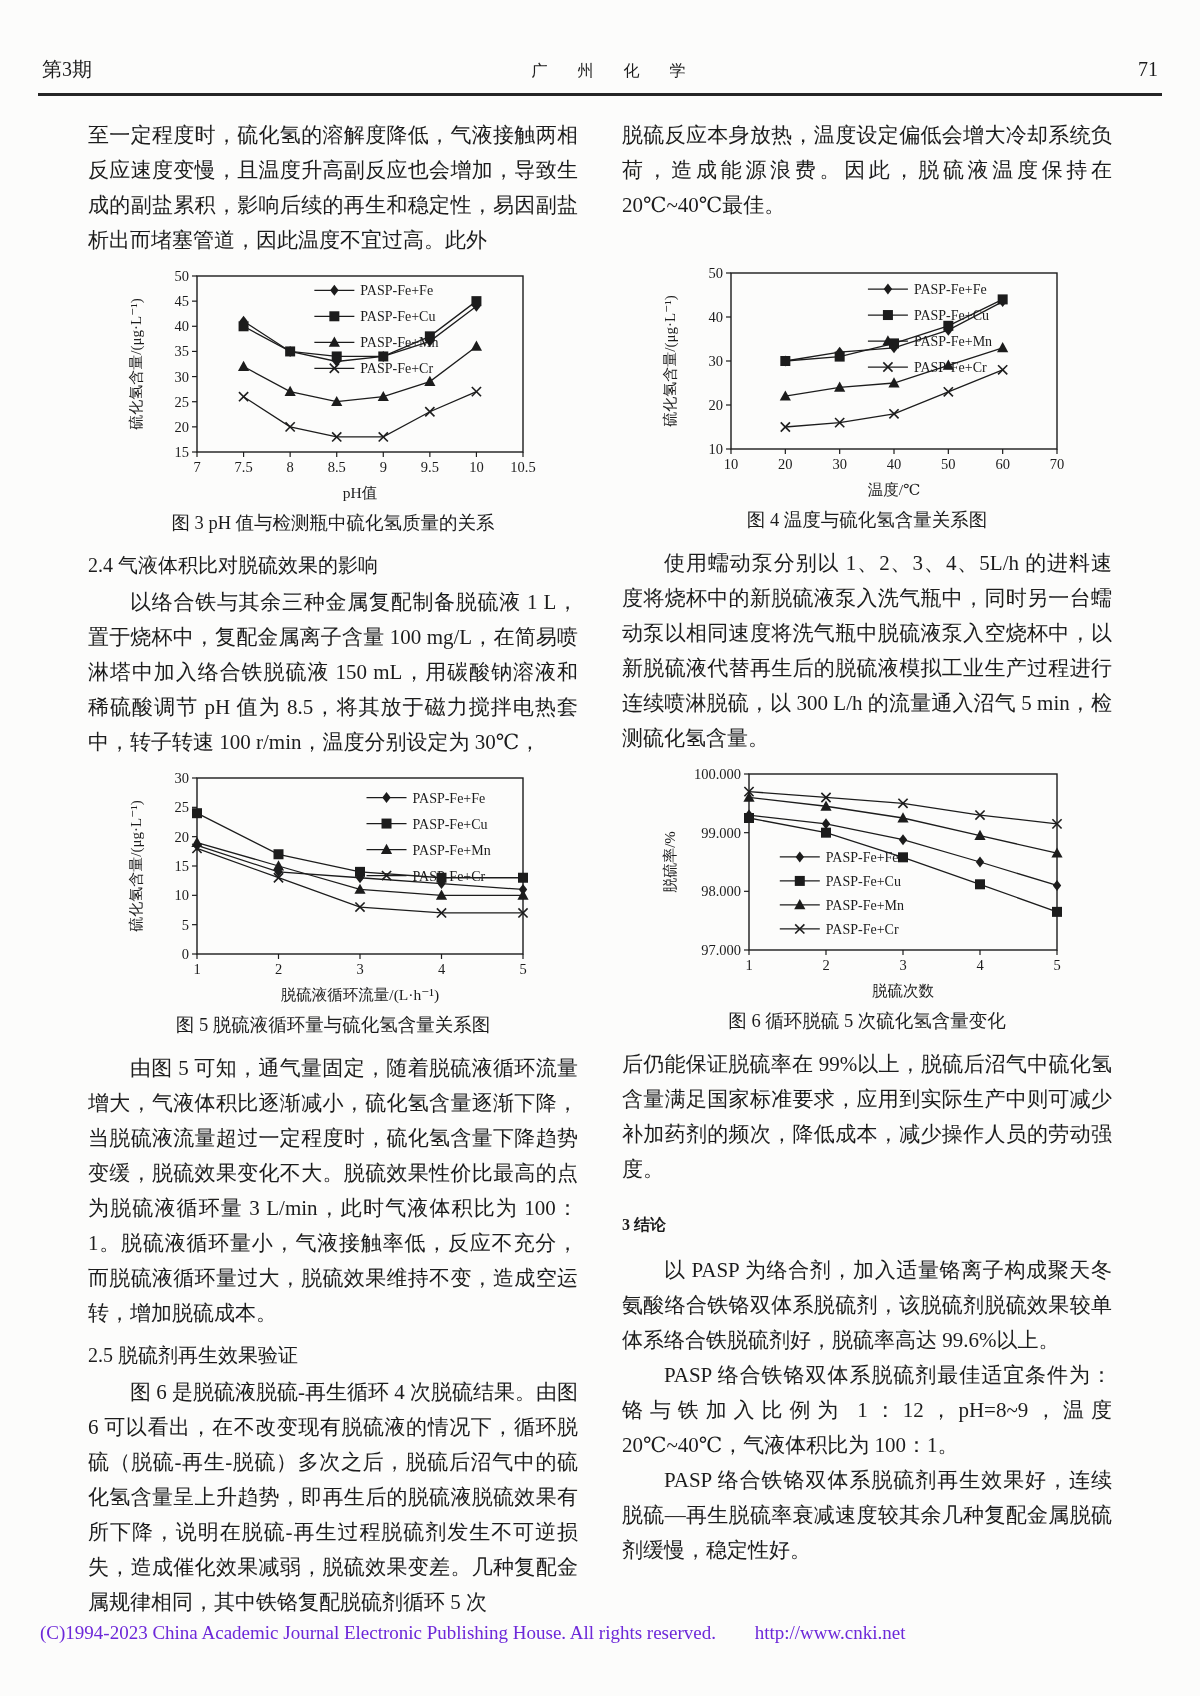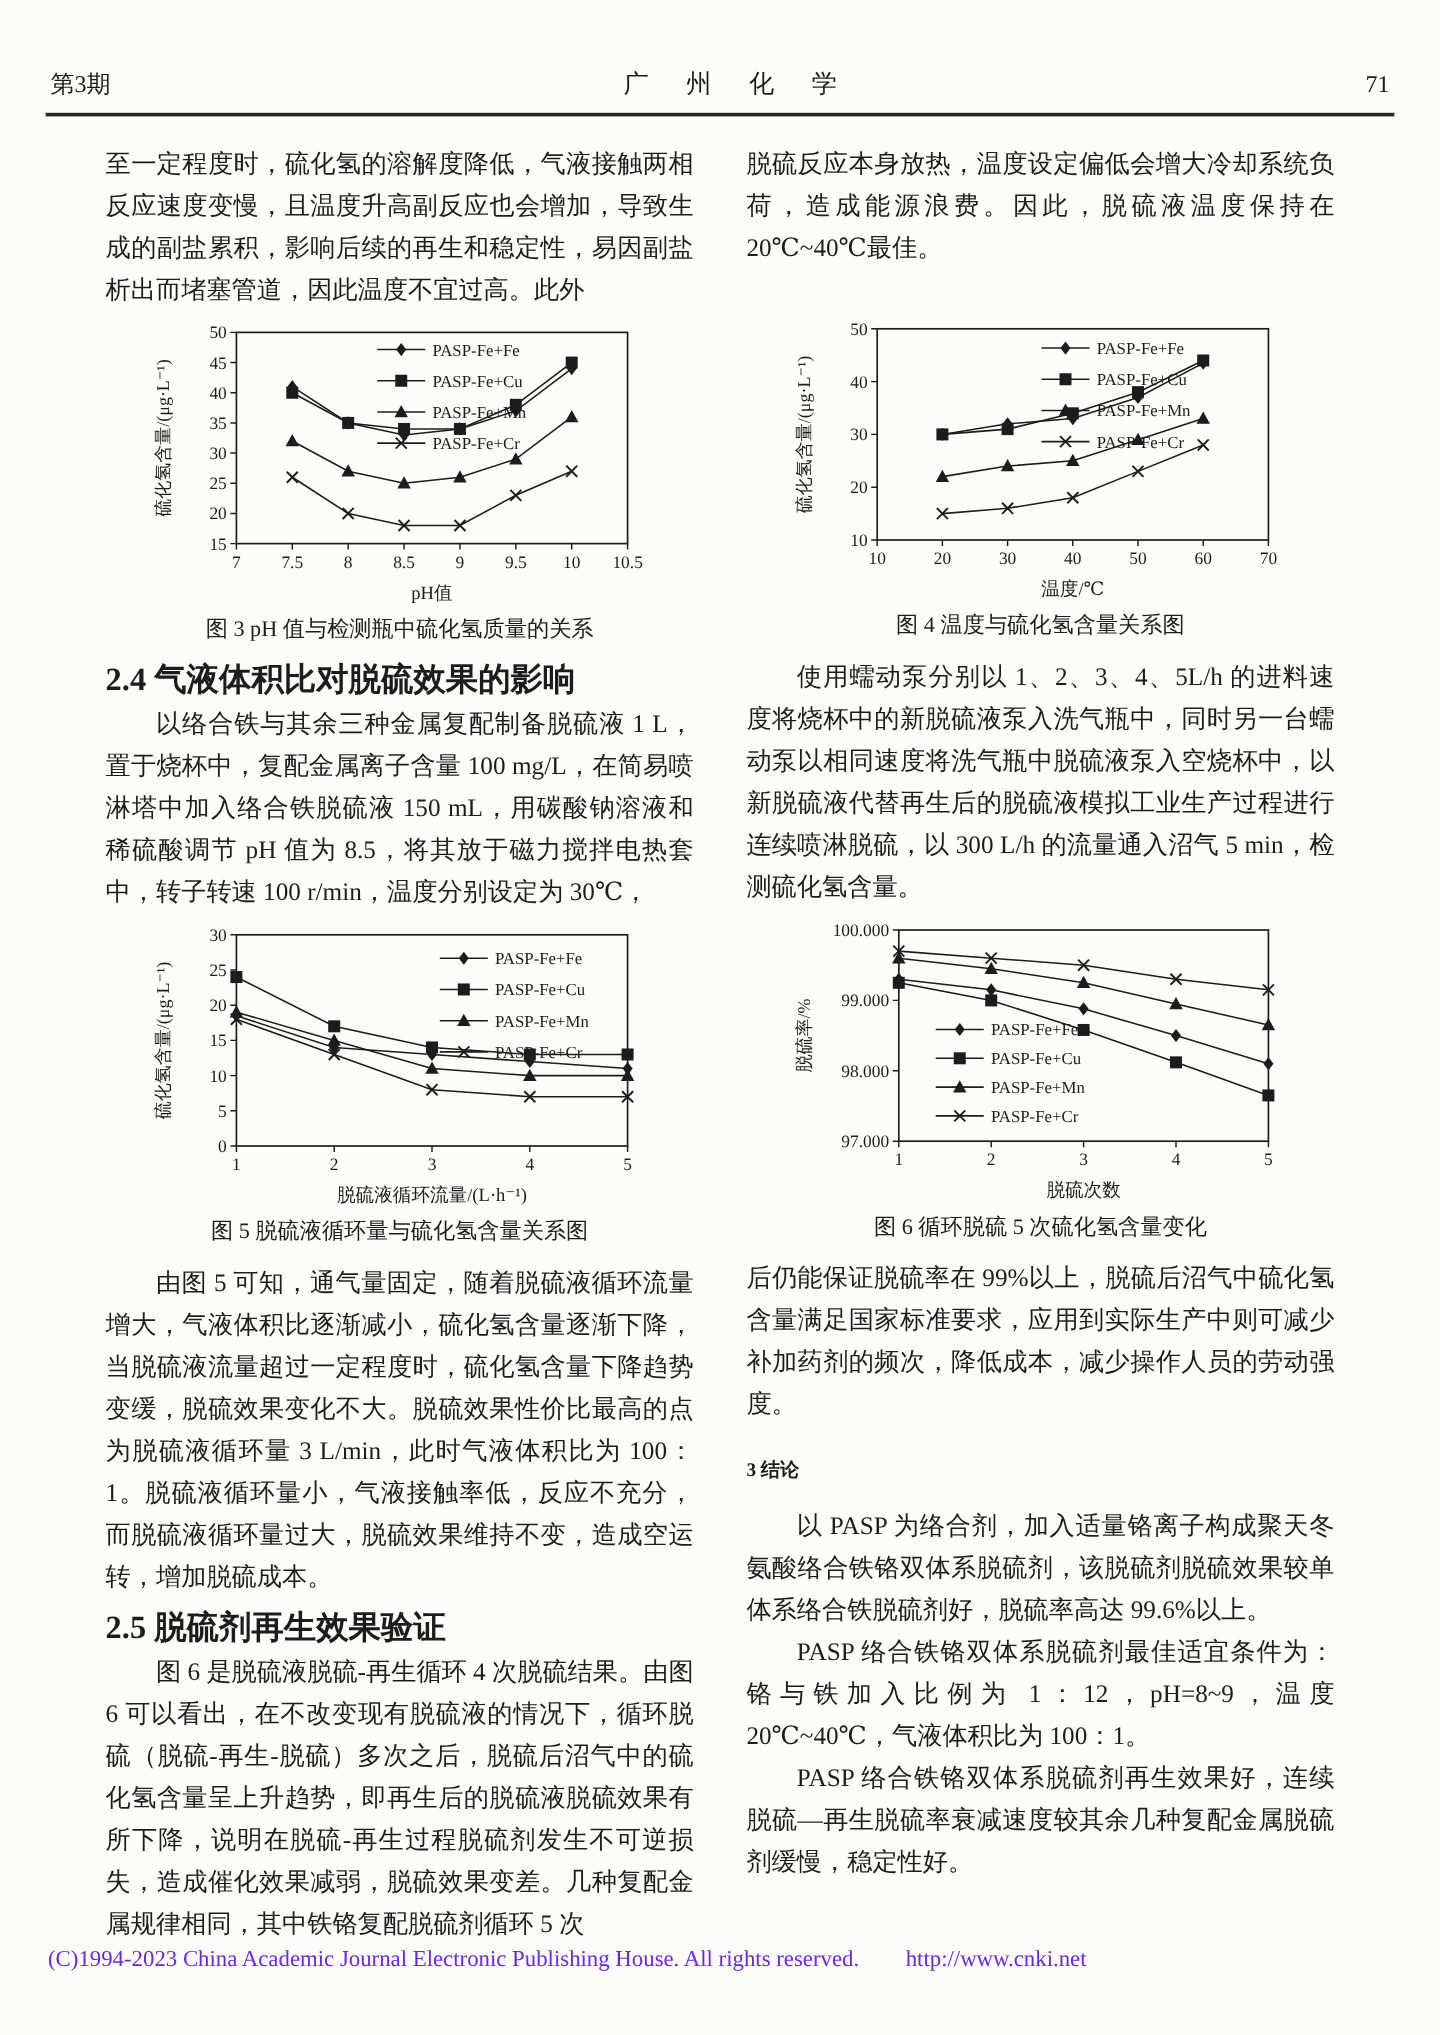--- a/index.html
+++ b/index.html
@@ -6,29 +6,29 @@
   body{
     width:1200px;height:1696px;position:relative;overflow:hidden;
     background:#fcfcfb;color:#1c1c1c;
     font-family:"Liberation Serif","DejaVu Serif",serif;
   }
   .page-header{
     display:flex;justify-content:space-between;align-items:baseline;
     margin:56px 38px 0;padding:0 4px 10px;
     border-bottom:3px solid #262626;font-size:20px;gap:16px;
   }
-  .journal-title{letter-spacing:13px;font-size:21px;}
+  .journal-title{letter-spacing:13px;font-size:16px;}
   .cols{display:flex;gap:44px;margin:22px 88px 0;}
   .col{flex:1;min-width:0;}
   .para{
     font-size:21px;line-height:35px;text-align:justify;margin:0;
   }
   .indent{text-indent:2em;}
   .h-sub{
-    font-size:27px;font-weight:bold;margin:8px 0 4px;line-height:32px;
+    font-size:20px;font-weight:normal;margin:8px 0 4px;line-height:32px;
   }
   .h-main{
     font-size:16px;font-weight:bold;margin:22px 0 12px;line-height:32px;
   }
   .fig{margin:8px auto 0;width:412px;}
   .fig.shift-down{margin-top:40px;}
   .chart{width:412px;height:238px;display:block;background:transparent;}
   .figcap{
     text-align:center;font-size:18.5px;margin:6px 0 14px;white-space:nowrap;
   }

